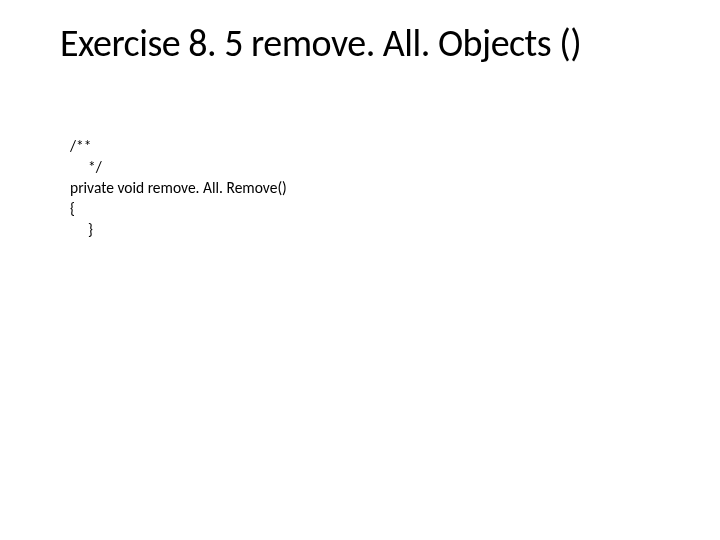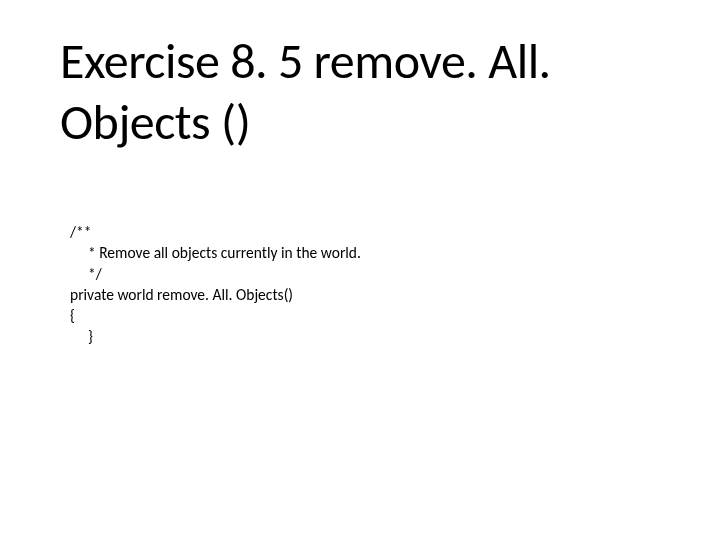--- a/index.html
+++ b/index.html
@@ -10,23 +10,23 @@
     body {
       width: 720px;
       height: 540px;
       background: #ffffff;
       font-family: Calibri, Arial, sans-serif;
       color: #000000;
       padding: 20px 60px;
       overflow: hidden;
     }
     .title {
-      font-size: 50px;
+      font-size: 38px;
       font-weight: 400;
-      margin-top: 10px;
+      margin-top: 0;
       margin-bottom: 70px;
       letter-spacing: -0.5px;
     }
     .code-block {
       font-size: 15.5px;
       font-family: Calibri, Arial, sans-serif;
       line-height: 1.35;
       padding-left: 10px;
     }
     .code-line {
@@ -39,18 +39,17 @@
       padding-left: 36px;
     }
   </style>
 </head>
 <body>
 
 <h1 class="title">Exercise 8. 5 remove. All. Objects ()</h1>
 
 <div class="code-block">
   <div class="code-line">/**</div>
-  <div class="code-line indent-1">* Remove all objects currently in the world.</div>
   <div class="code-line indent-1">*/</div>
-  <div class="code-line">private world remove. All. Objects()</div>
+  <div class="code-line">private void remove. All. Remove()</div>
   <div class="code-line">{</div>
   <div class="code-line indent-1">}</div>
 </div>
 
 </body></html>

